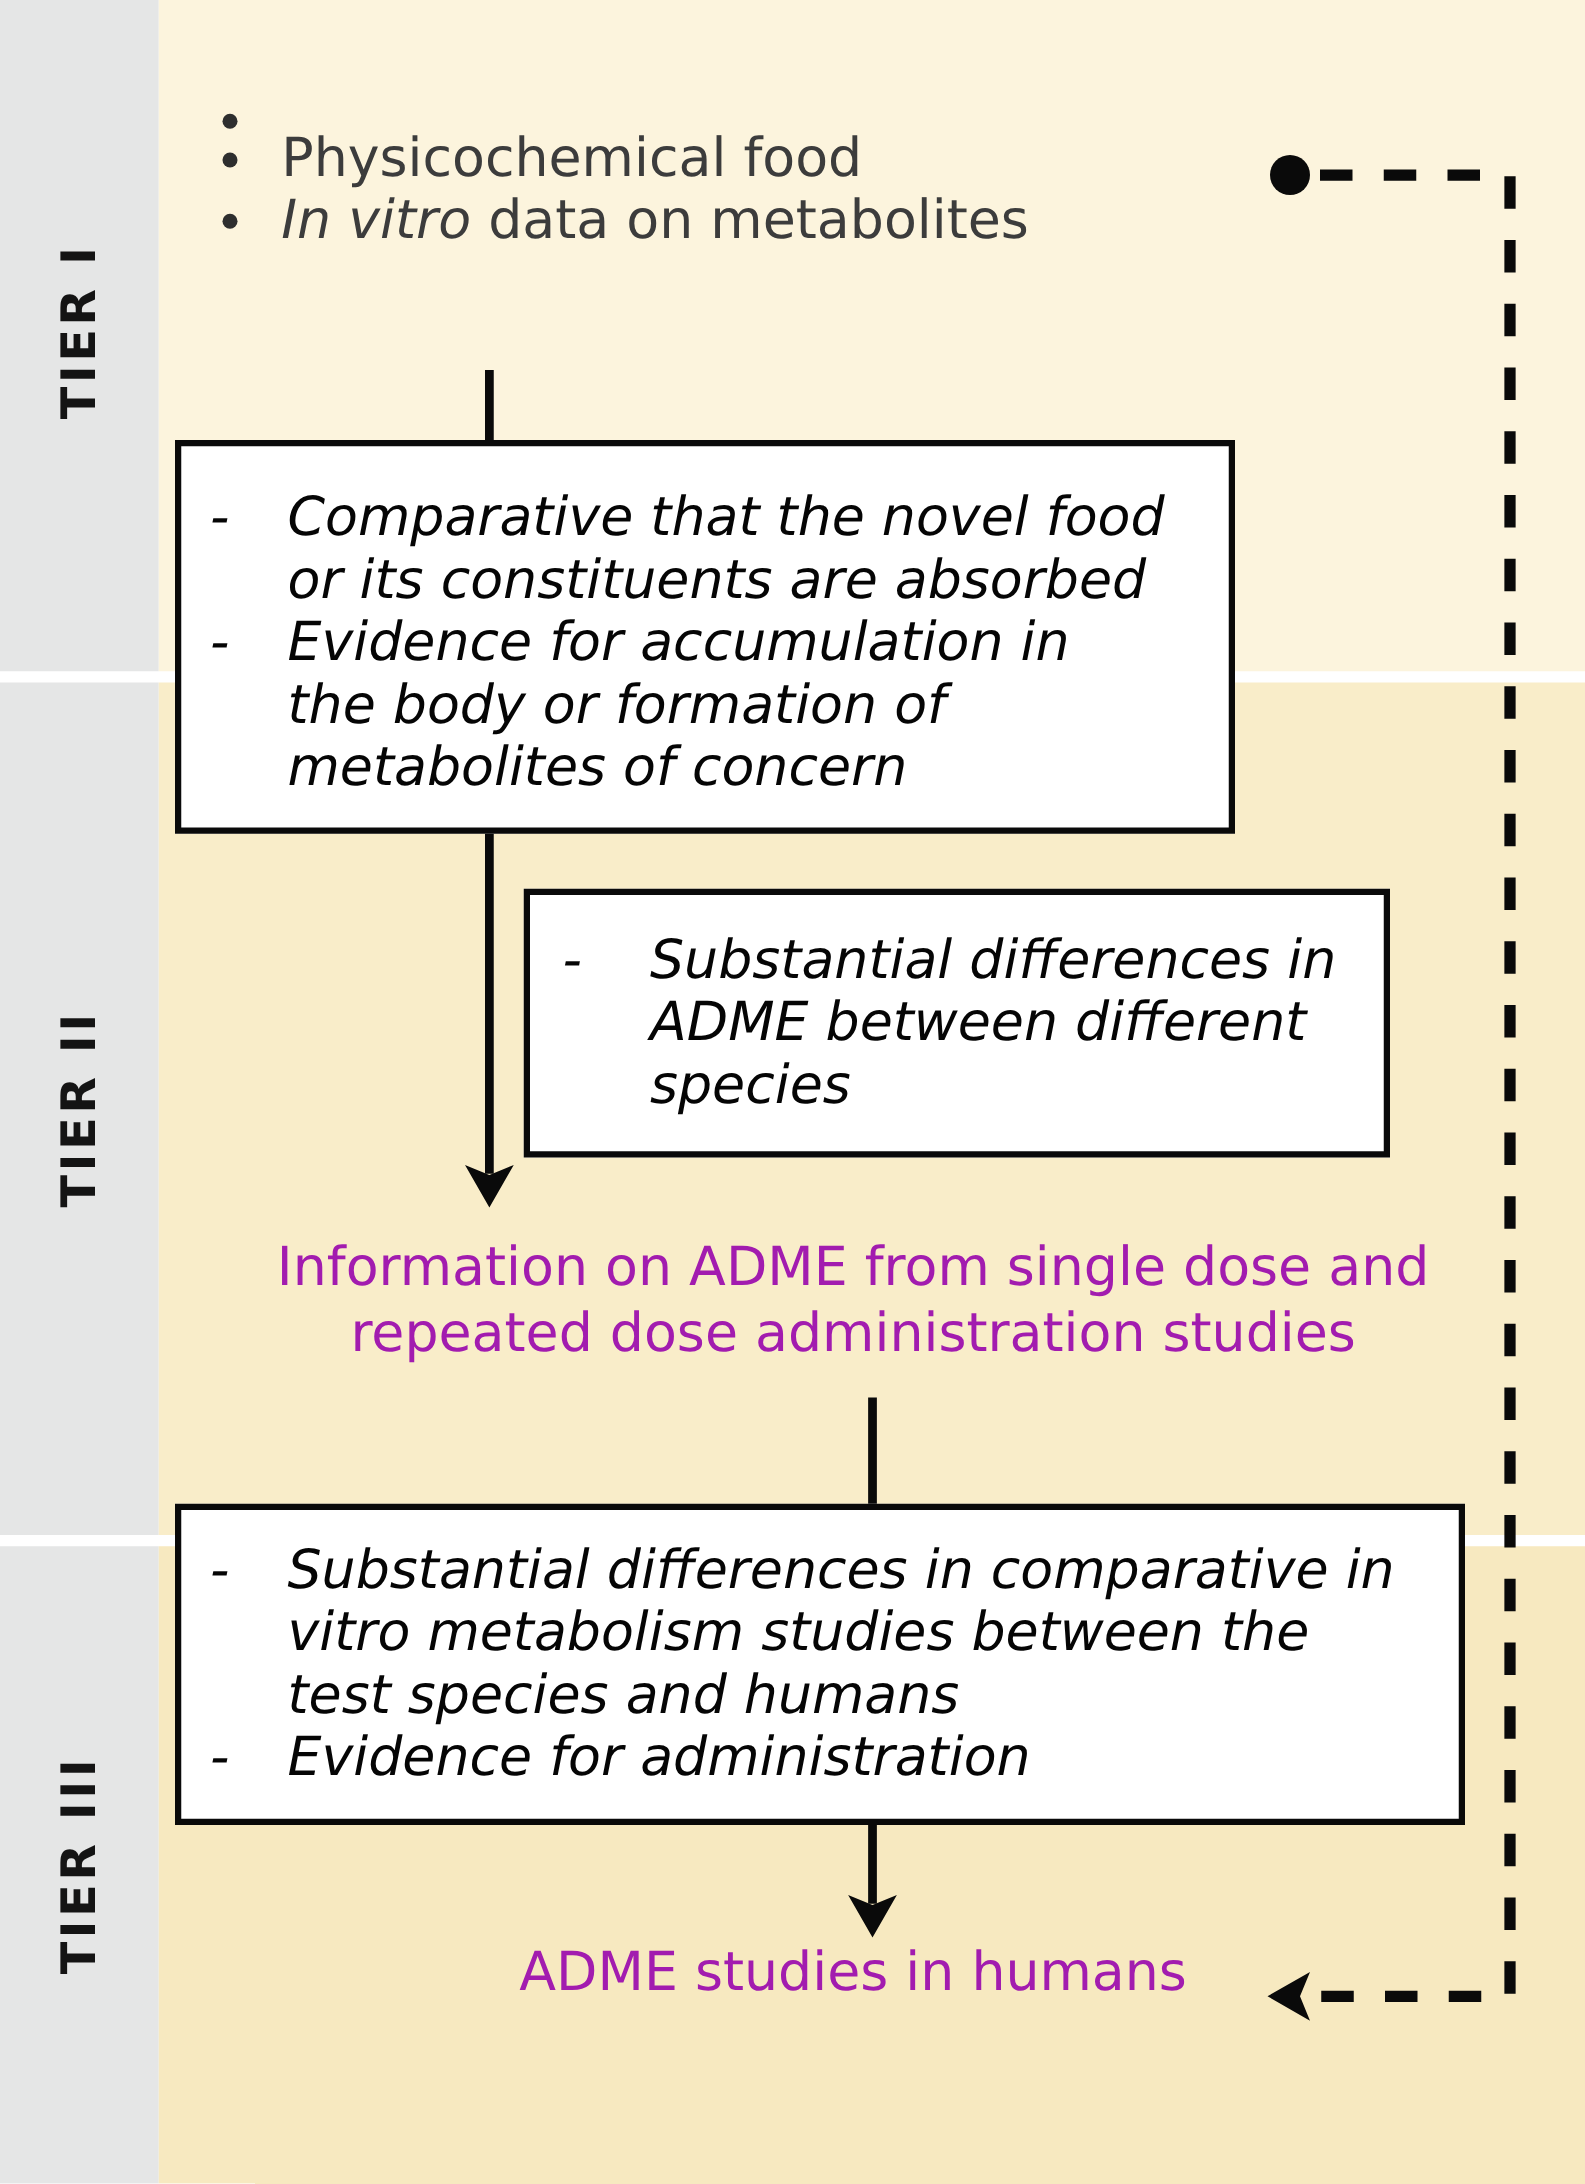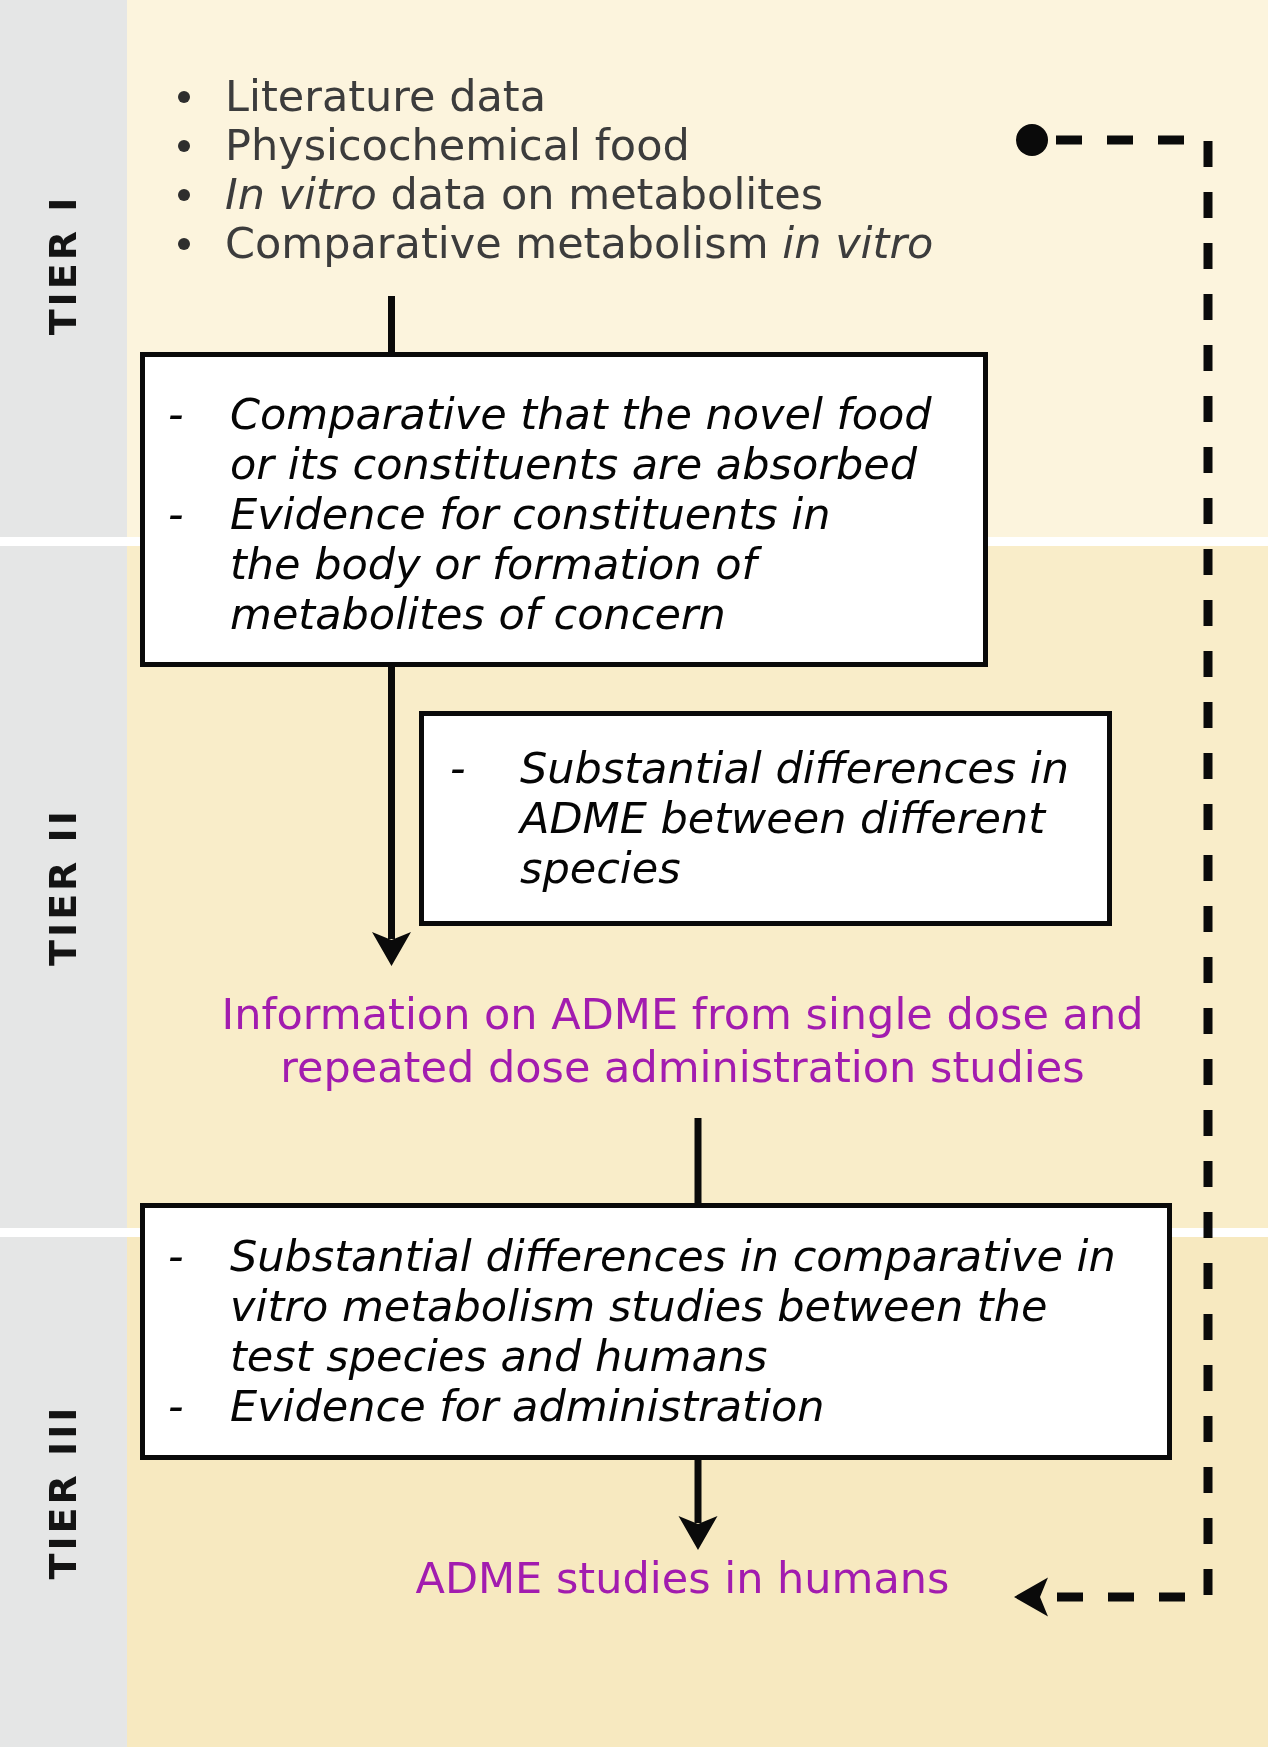--- a/index.html
+++ b/index.html
@@ -129,45 +129,40 @@
     <polygon points="698,1550 678.5,1516 698,1524 717.5,1516" fill="#0a0a0a"></polygon>
 
     <circle cx="1032" cy="140" r="16" fill="#0a0a0a"></circle>
     <path d="M 1056 140 H 1208 V 1597 H 1048" fill="none" stroke="#0a0a0a" stroke-width="9" stroke-dasharray="26 25"></path>
     <polygon points="1014,1597 1048,1577.5 1040,1597 1048,1616.5" fill="#0a0a0a"></polygon>
   </svg>
 
   <div id="bullet-list">
     <div class="bullet-row">
       <span class="bullet-dot"></span>
-      <span><span>Literature data</span><span class="it"></span><span></span></span>
     </div>
     <div class="bullet-row">
       <span class="bullet-dot"></span>
       <span><span>Physicochemical food</span><span class="it"></span><span></span></span>
     </div>
     <div class="bullet-row">
       <span class="bullet-dot"></span>
       <span><span class="it">In vitro</span><span> data on metabolites</span></span>
-    </div>
-    <div class="bullet-row">
-      <span class="bullet-dot"></span>
-      <span><span>Comparative metabolism </span><span class="it">in vitro</span></span>
     </div>
   </div>
 
   <div class="crit-box" id="box-tier1">
     <div class="crit-item">
       <span class="crit-marker">-</span>
       <span class="crit-text">Comparative that the novel food
 or its constituents are absorbed</span>
     </div>
     <div class="crit-item">
       <span class="crit-marker">-</span>
-      <span class="crit-text">Evidence for constituents in
+      <span class="crit-text">Evidence for accumulation in
 the body or formation of
 metabolites of concern</span>
     </div>
   </div>
 
   <div class="crit-box" id="box-tier2">
     <div class="crit-item">
       <span class="crit-marker">-</span>
       <span class="crit-text">Substantial differences in
 ADME between different

